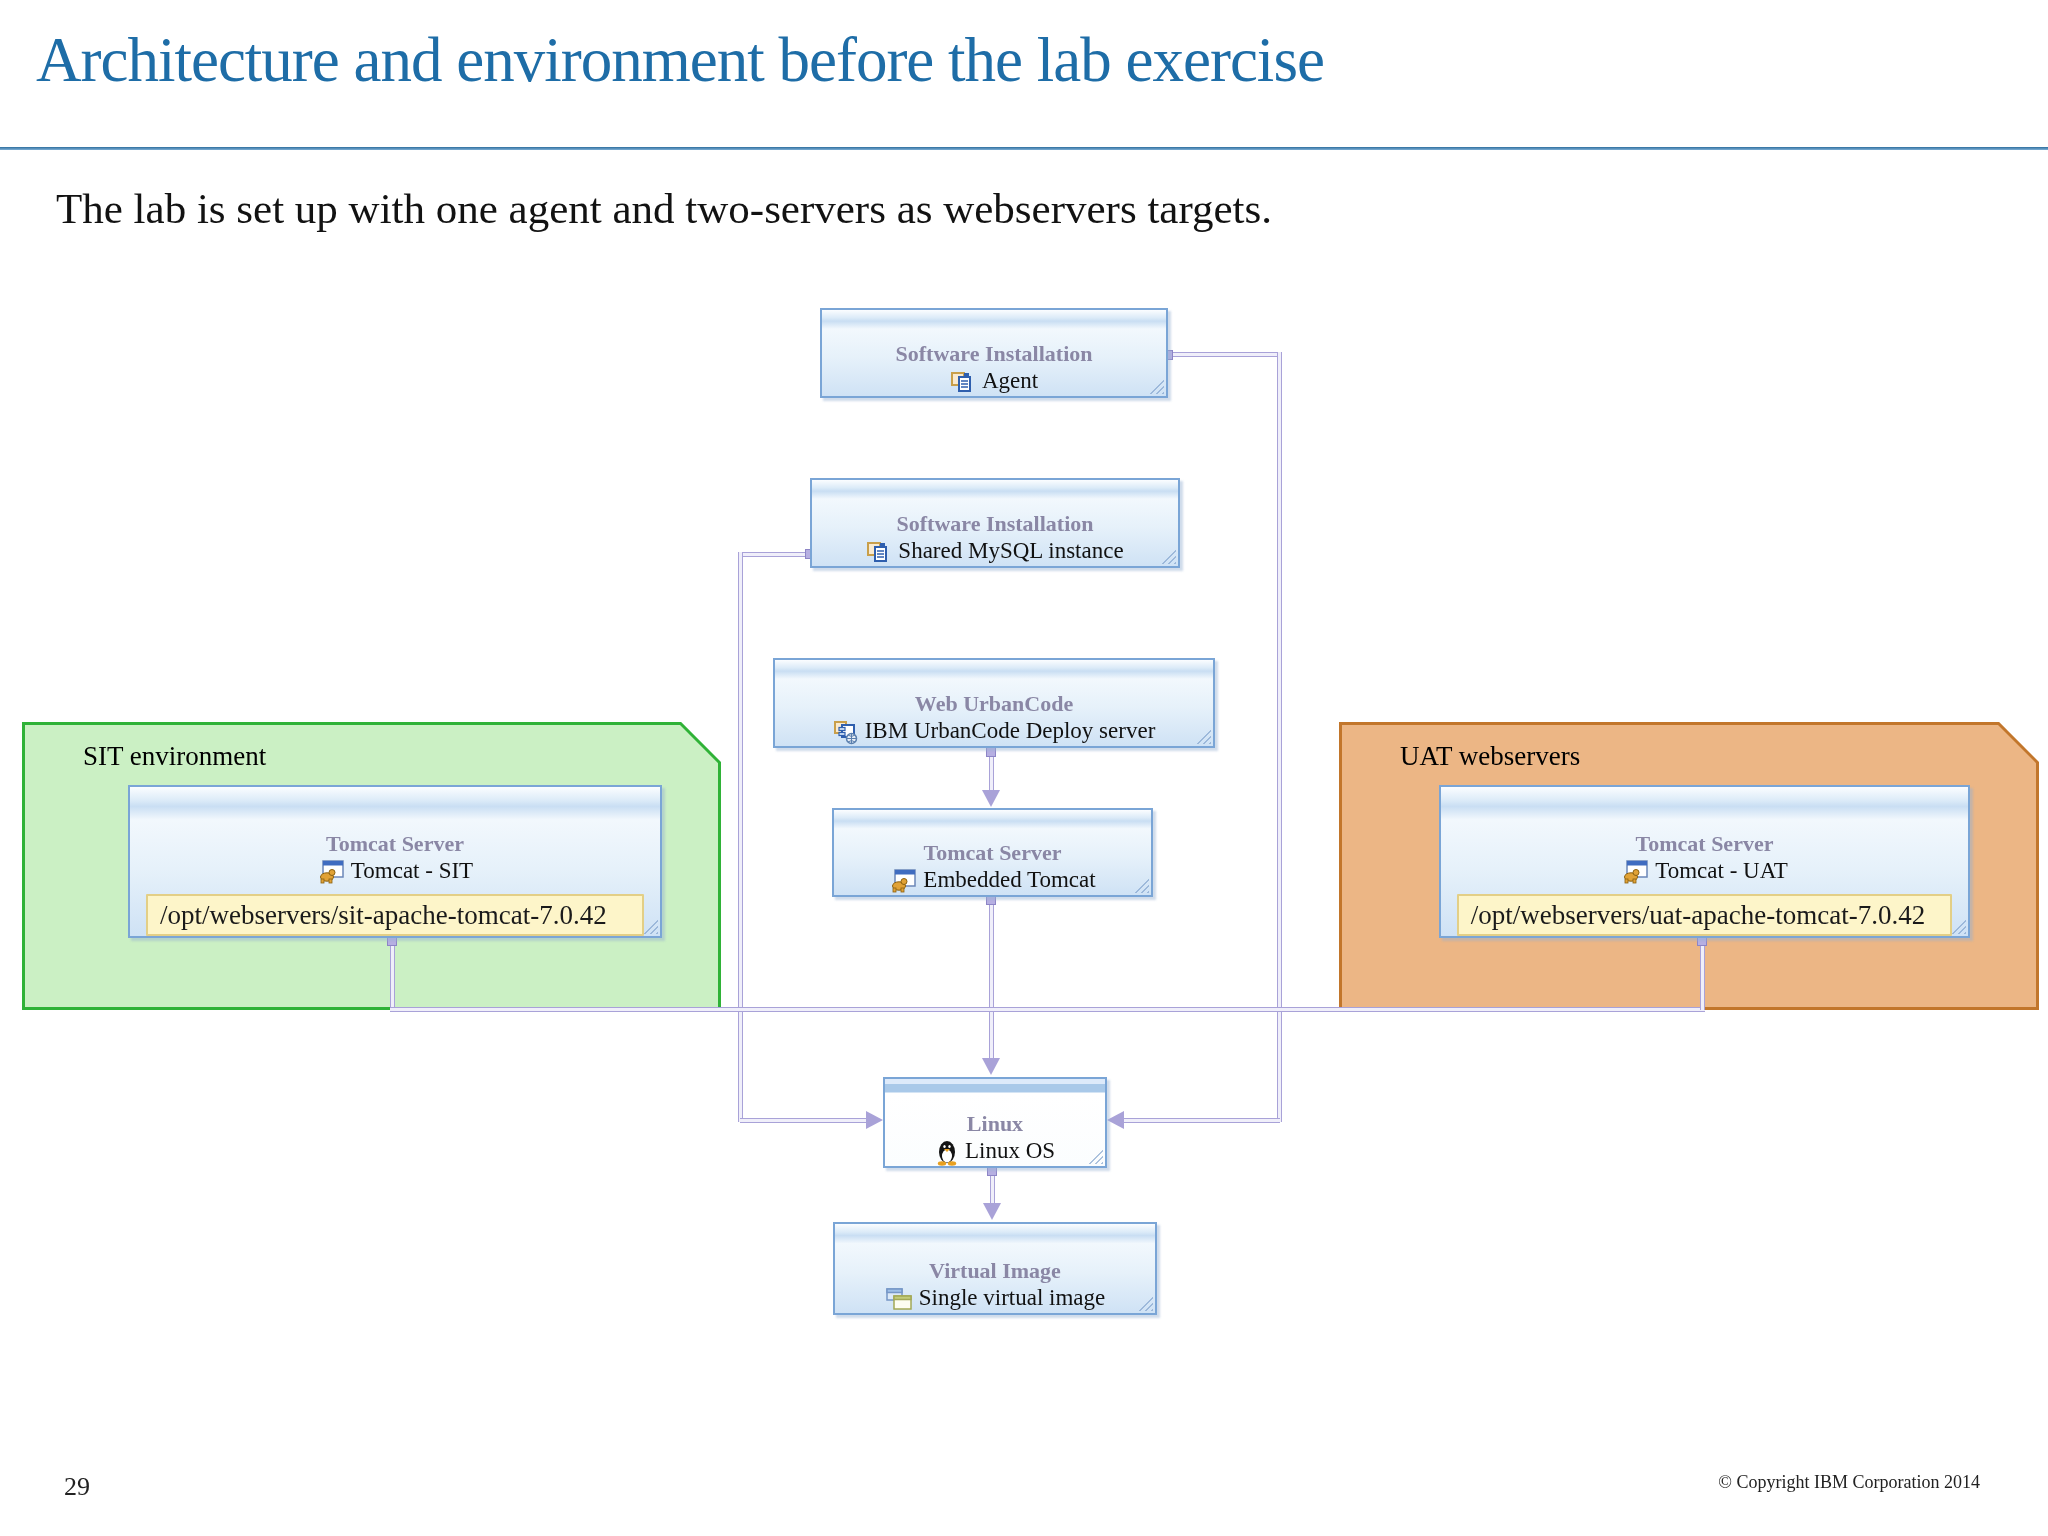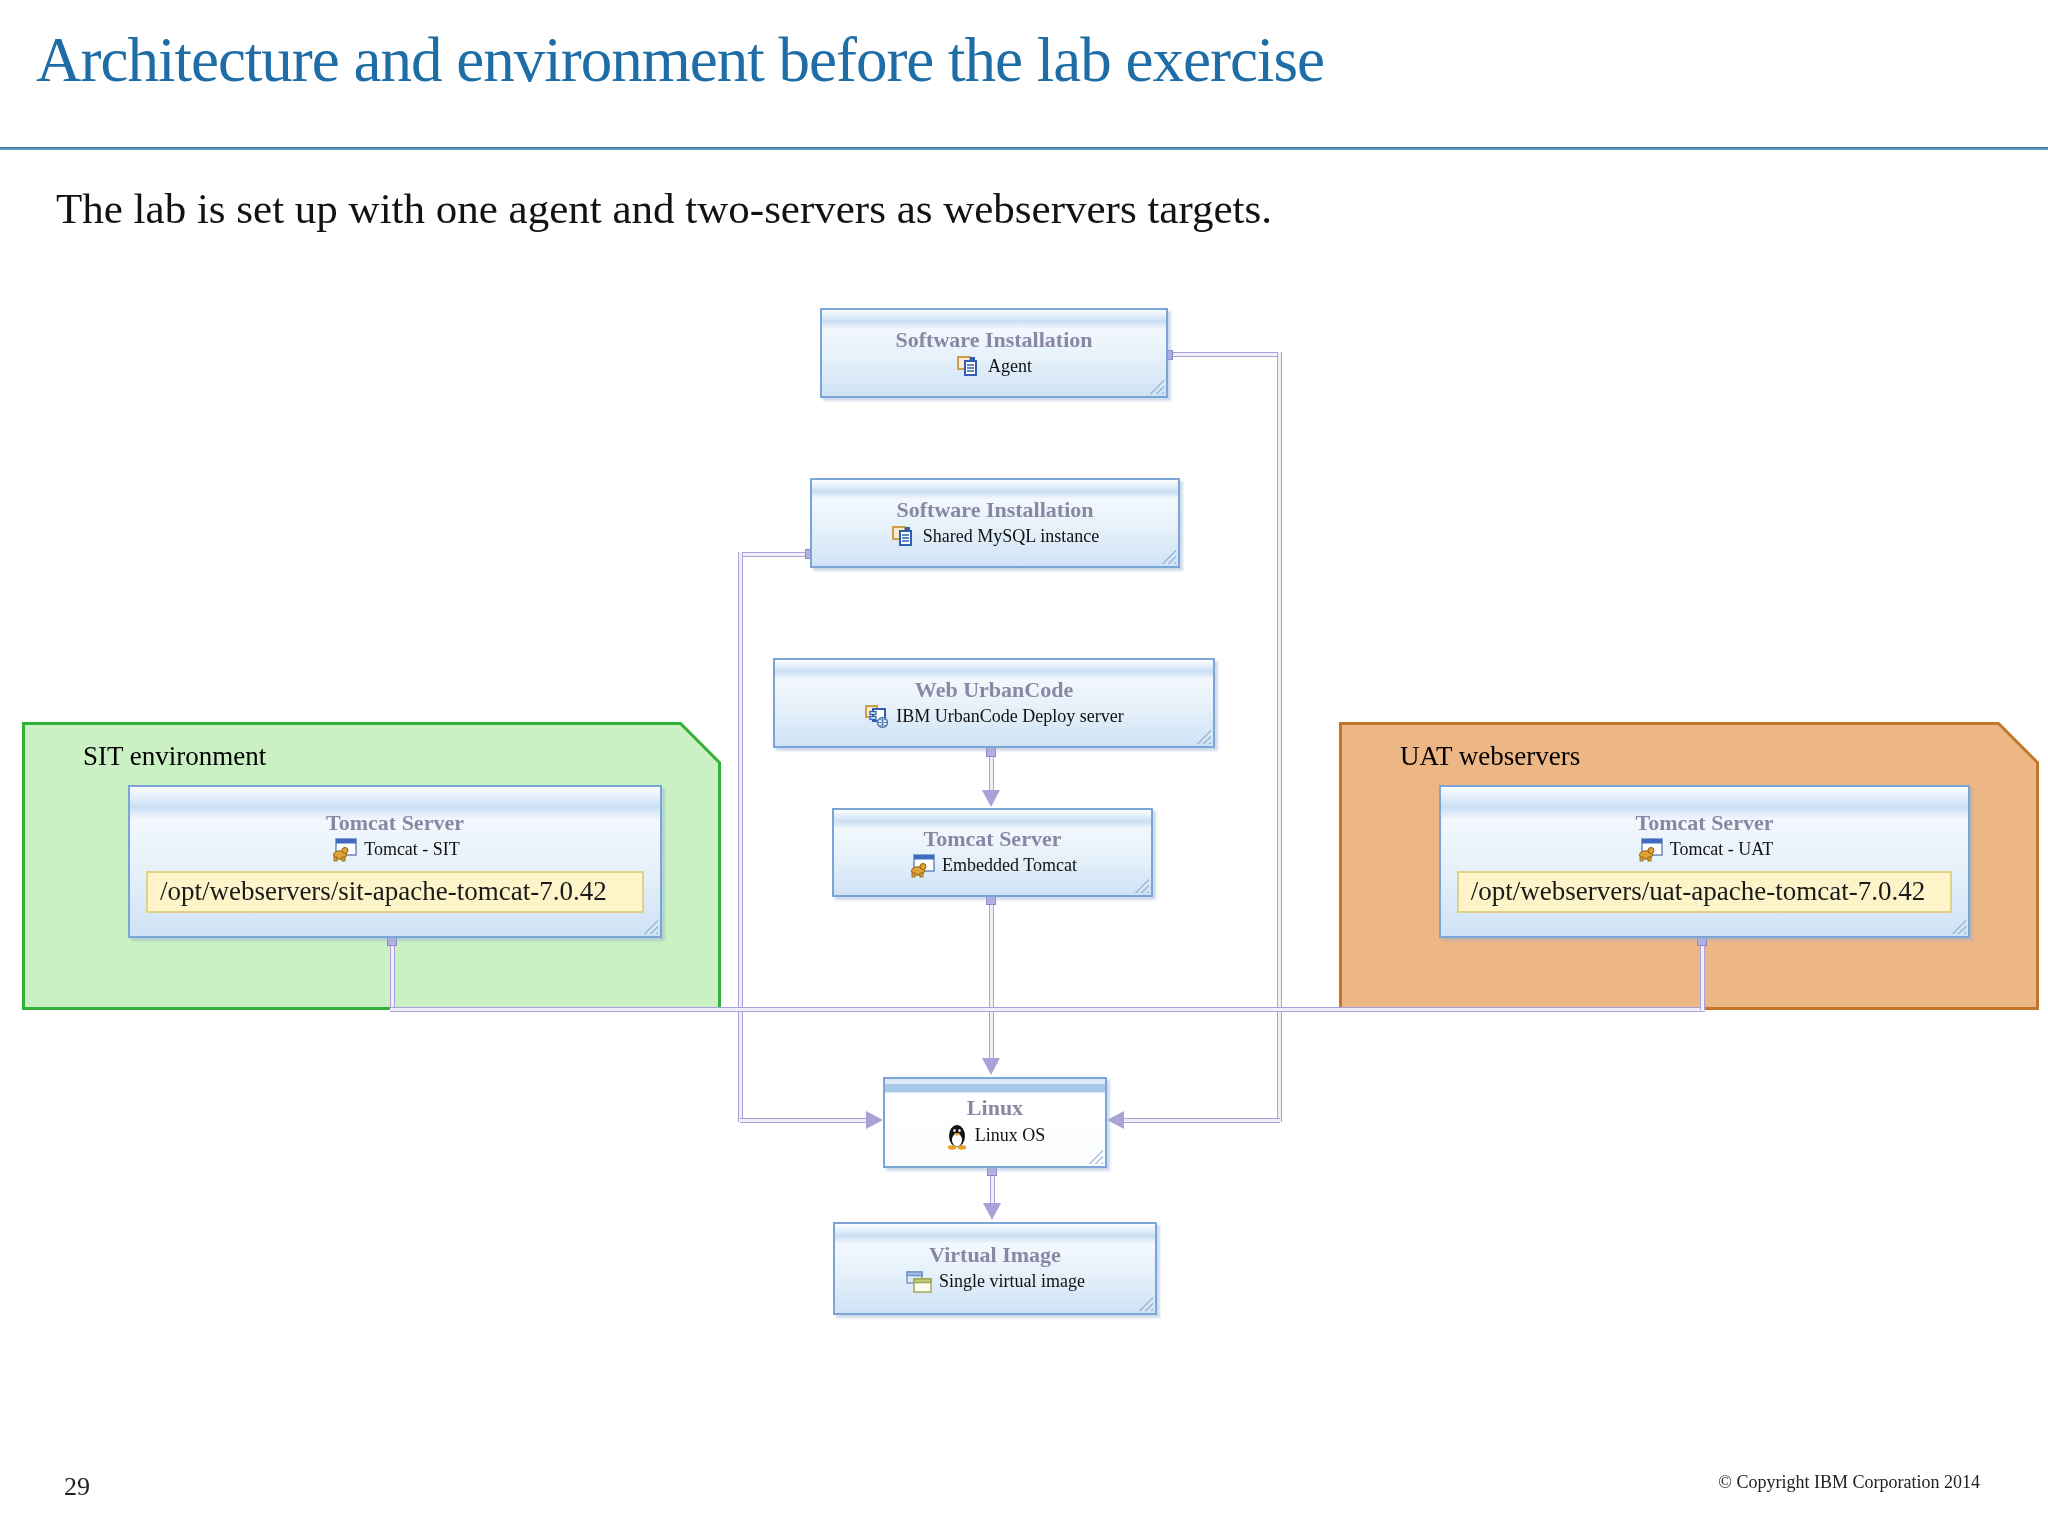--- a/index.html
+++ b/index.html
@@ -30,27 +30,27 @@
   .arrow{width:0;height:0;}
   .arrow-right{border-left:17px solid #a9a2d8;border-top:9px solid transparent;border-bottom:9px solid transparent;}
   .arrow-left{border-right:17px solid #a9a2d8;border-top:9px solid transparent;border-bottom:9px solid transparent;}
   .arrow-down{border-top:17px solid #a9a2d8;border-left:9px solid transparent;border-right:9px solid transparent;}
   .conn-sq{width:10px;height:10px;background:#b6afe2;border:1px solid #8d85c6;}
 
   
   .node{position:absolute;z-index:3;border:2px solid #7aa5d6;
         background:linear-gradient(180deg,#fbfdff 0%,#dcebf8 9%,#c9def3 13%,#f2f8fd 22%,#e6f1fa 55%,#cfe2f5 100%);
         box-shadow:3px 3px 2px rgba(150,178,210,0.45);
-        display:flex;flex-direction:column;justify-content:center;align-items:center;}
+        display:flex;flex-direction:column;justify-content:flex-end;align-items:center;}
   .node::after{content:"";position:absolute;right:2px;bottom:2px;width:16px;height:16px;
         background:repeating-linear-gradient(315deg,rgba(120,155,200,.6) 0 1.5px,transparent 1.5px 4.5px);
         clip-path:polygon(100% 0,100% 100%,0 100%);}
   .node-linux{background:linear-gradient(180deg,#ddeafa 0px,#ddeafa 5px,#a9c9e9 5px,#a9c9e9 13px,#ffffff 14px,#fbfdfe 100%);}
   .node-title{font-size:22px;font-weight:bold;color:#8a87a5;line-height:1.2;}
-  .node-label-row{display:flex;align-items:center;gap:6px;font-size:18px;color:#111;line-height:1.25;}
+  .node-label-row{display:flex;align-items:center;gap:6px;font-size:23px;color:#111;line-height:1.25;}
   .icon{display:inline-flex;align-items:center;}
   .path-field{width:94%;height:42px;margin-top:8px;background:#fdf5c9;border:2px solid #e3cf86;
               border-radius:1px;font-size:27px;color:#1a1a1a;display:flex;align-items:center;
               padding-left:12px;}
 </style>
 </head>
 <body>
 
 <div class="stage">
 

